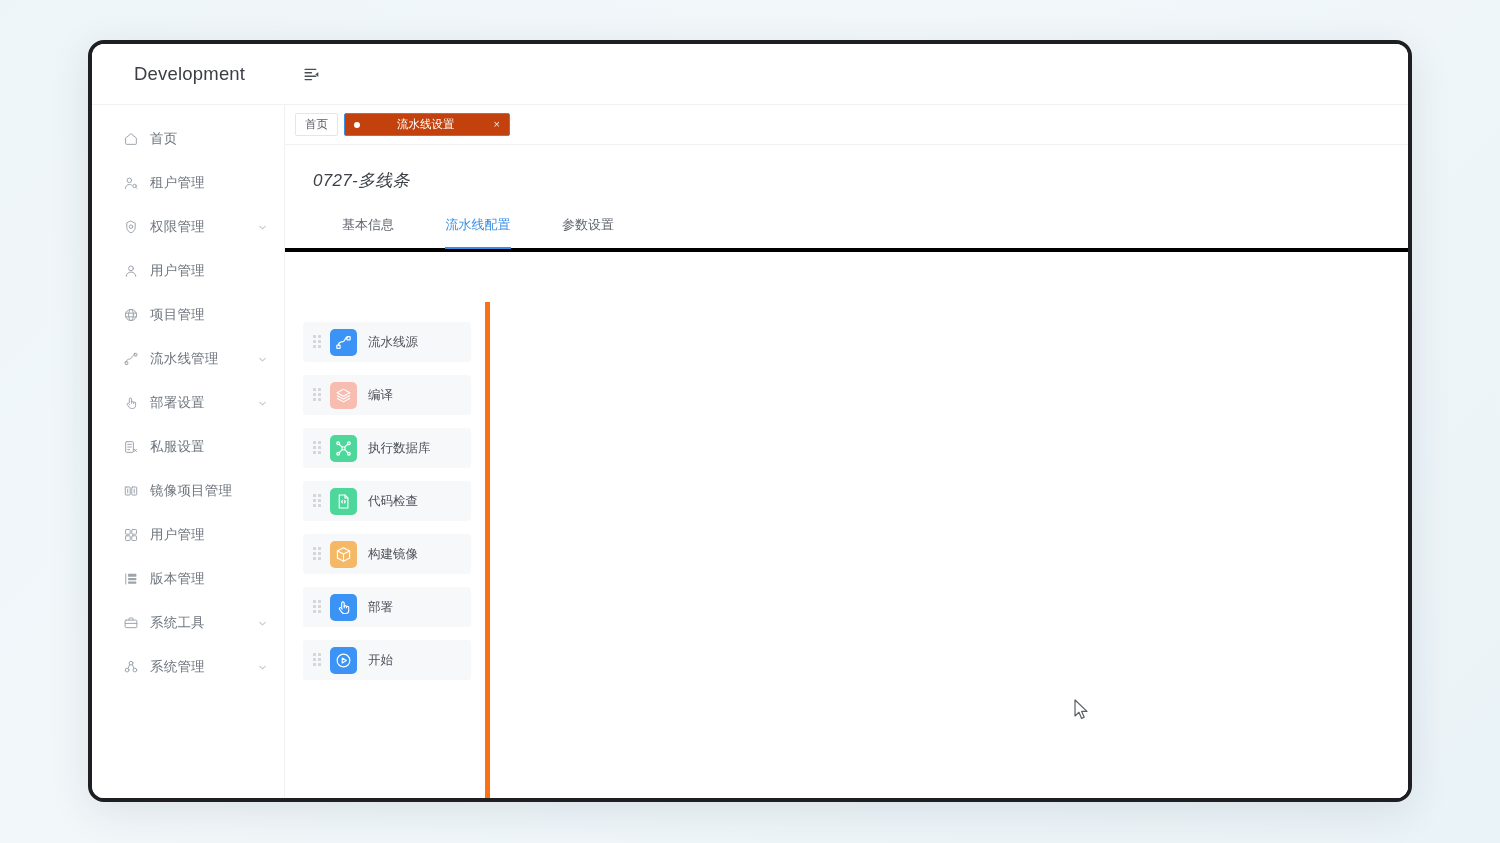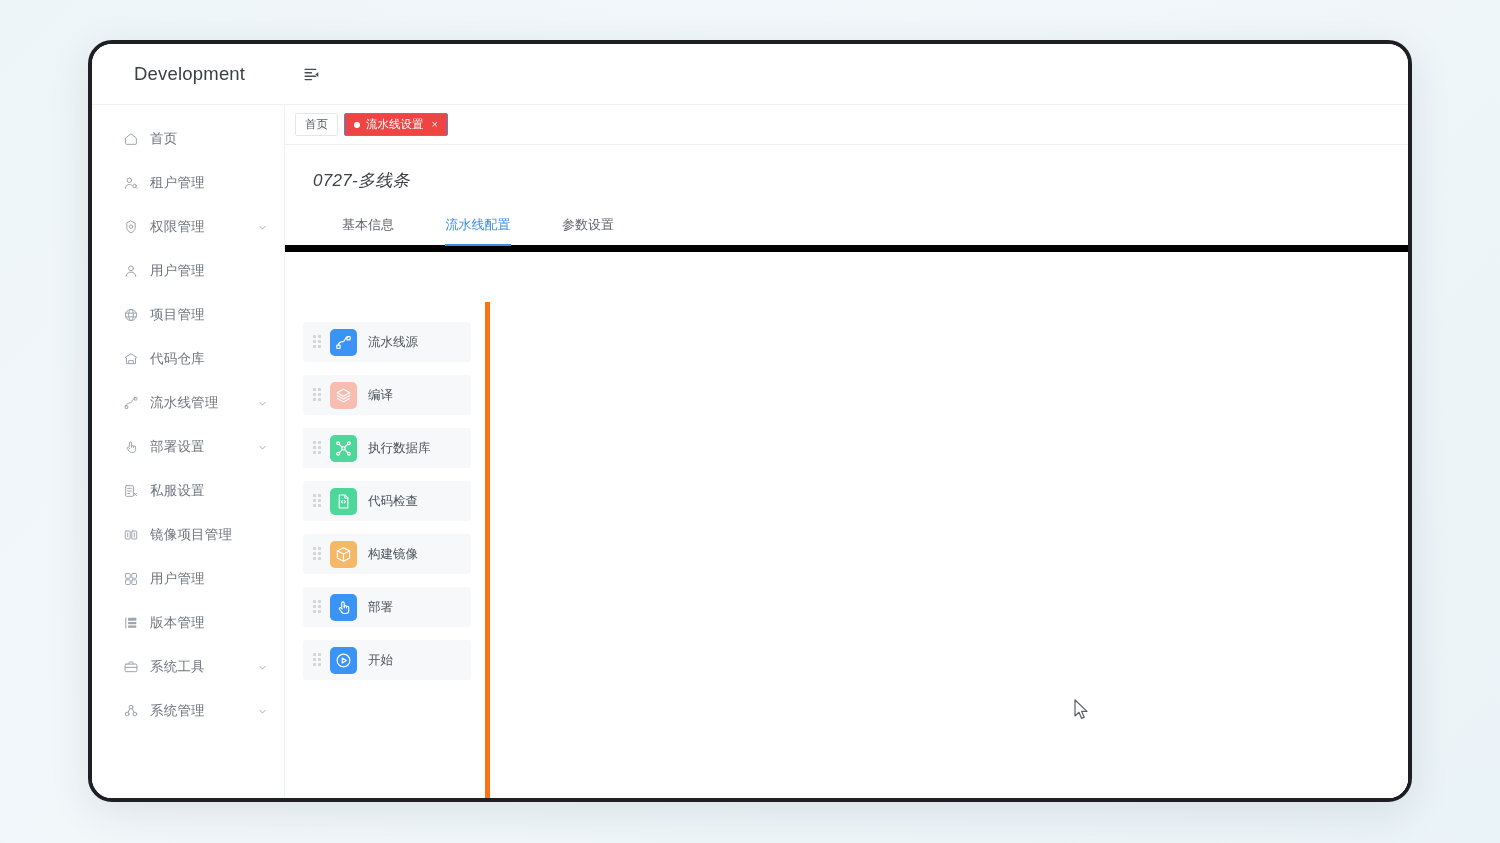--- a/index.html
+++ b/index.html
@@ -13,21 +13,21 @@
     position: relative;
   }
 
   
   #device-frame {
     position: absolute;
     left: 88px; top: 40px;
     width: 1324px; height: 762px;
     background: #ffffff;
     border: 4px solid #1d1f22;
-    border-radius: 24px;
+    border-radius: 16px;
     overflow: hidden;
     box-shadow: 0 10px 40px rgba(30,50,70,0.10);
   }
 
   
   #topbar {
     position: absolute; left: 0; top: 0;
     width: 100%; height: 61px;
     background: #ffffff;
     border-bottom: 1px solid #f0f1f3;
@@ -109,23 +109,24 @@
     padding: 0 9px;
     font-size: 11.5px;
     border-radius: 2px;
     border: 1px solid #e4e7ea;
     color: #5c6069;
     background: #fff;
     cursor: pointer;
     white-space: nowrap;
   }
   .tag.active {
-    background: #ef4444;
+    background: #c2410c;
     border-color: #3a8ee6;
     color: #ffffff;
+    gap: 31px;
   }
   .tag .dot {
     width: 6px; height: 6px; border-radius: 50%;
     background: #ffffff; margin-right: 6px;
     flex: 0 0 6px;
   }
   .tag .tag-close {
     margin-left: 8px;
     font-size: 11px;
     opacity: .85;
@@ -143,21 +144,21 @@
     color: #3d4148;
     letter-spacing: .3px;
   }
 
   
   #section-tabs {
     margin-top: 24px;
     height: 36px;
     display: flex;
     padding-left: 28px;
-    border-bottom: 7px solid #000000;
+    border-bottom: 4px solid #000000;
     position: relative;
   }
   .stab {
     width: 110px;
     text-align: center;
     font-size: 13px;
     color: #5f646c;
     cursor: pointer;
     position: relative;
     padding-bottom: 10px;
@@ -301,30 +302,20 @@
             <ellipse cx="12" cy="12" rx="3.6" ry="8.4"></ellipse>
             <line x1="3.8" y1="9.2" x2="20.2" y2="9.2"></line>
             <line x1="3.8" y1="14.8" x2="20.2" y2="14.8"></line>
           </svg>
         </span>
         <span class="nav-label">项目管理</span>
       </div>
       <div class="nav-item">
         <span class="nav-ico">
           <svg viewBox="0 0 24 24" fill="none" stroke="currentColor" stroke-width="1.5" stroke-linecap="round" stroke-linejoin="round">
-            <path d="M3.4 9.6 12 4.2l8.6 5.4"></path>
-            <path d="M5.2 10.6V19h13.6v-8.4"></path>
-            <path d="M8.6 19v-4.6h6.8V19"></path>
-          </svg>
-        </span>
-        <span class="nav-label">代码仓库</span>
-      </div>
-      <div class="nav-item">
-        <span class="nav-ico">
-          <svg viewBox="0 0 24 24" fill="none" stroke="currentColor" stroke-width="1.5" stroke-linecap="round" stroke-linejoin="round">
             <rect x="3.2" y="16.2" width="4" height="4" rx=".7"></rect>
             <rect x="16.8" y="3.6" width="4" height="4" rx=".7"></rect>
             <path d="M5.2 16.2c0-5 4.4-3.4 6.9-5 2.2-1.4 1-5.2 5.7-5.6"></path>
           </svg>
         </span>
         <span class="nav-label">流水线管理</span>
         <span class="nav-caret">
           <svg viewBox="0 0 24 24" fill="none" stroke="currentColor" stroke-width="2.2" stroke-linecap="round" stroke-linejoin="round">
             <path d="M6 9.5 12 15l6-5.5"></path>
           </svg>

